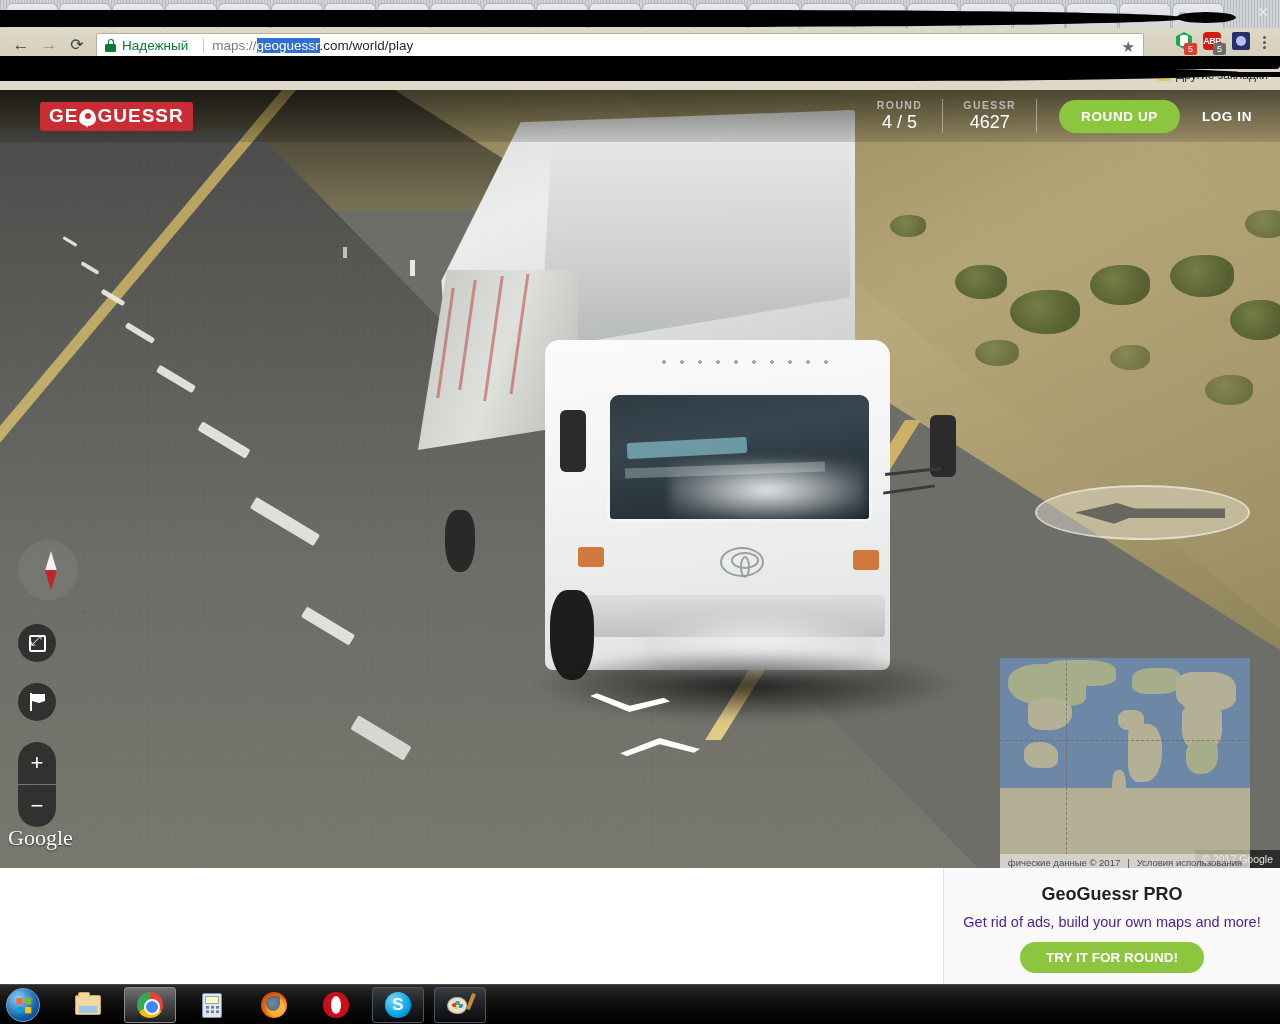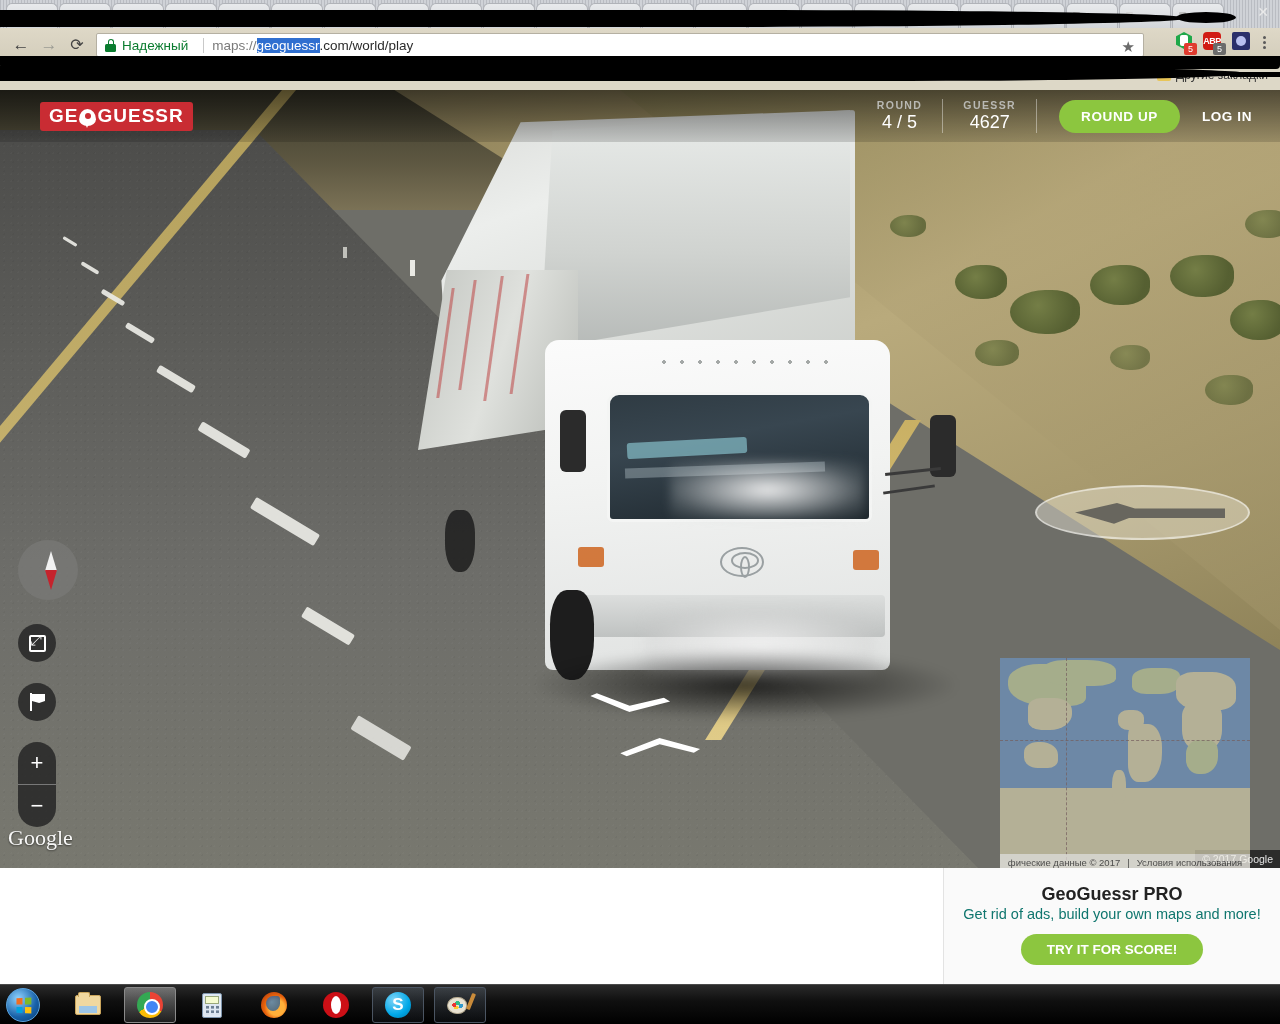--- a/index.html
+++ b/index.html
@@ -388,21 +388,21 @@
     position: absolute; left: 0; top: 868px; width: 1280px; height: 116px;
     background: #fff;
     padding-left: 16px;
   }
   .ad-pro {
     position: absolute; left: 943px; top: 0; width: 337px; height: 116px;
     background: #fafafa; border-left: 1px solid #e3e3e3;
     text-align: center; padding-top: 16px;
   }
   .ad-title { font-size: 18px; font-weight: bold; color: #222; }
-  .ad-sub { font-size: 14.5px; color: #0f766e; margin-top: 1px; }
+  .ad-sub { font-size: 14.5px; color: #4c1d95; margin-top: 9px; }
   .ad-btn {
     display: inline-block; margin-top: 12px; background: #8cc63f; color: #fff;
     font-size: 13.5px; font-weight: bold; padding: 8px 26px; border-radius: 18px;
     cursor: pointer;
   }
 
   
   .taskbar {
     position: absolute; left: 0; top: 984px; width: 1280px; height: 40px;
     background: linear-gradient(#2a2a2a 0%, #101010 40%, #000 100%);
@@ -764,21 +764,21 @@
         </div>
       </div>
 
     </div>
   </div>
 
   <div class="page-bottom">
     <div class="ad-pro">
       <div class="ad-title">GeoGuessr PRO</div>
       <div class="ad-sub">Get rid of ads, build your own maps and more!</div>
-      <div class="ad-btn">TRY IT FOR SCORE!</div>
+      <div class="ad-btn">TRY IT FOR ROUND!</div>
     </div>
   </div>
 
   <div class="taskbar">
     <div class="start-orb"></div>
 
     <div class="tb-item" style="left:62px">
         <span class="ic-explorer"></span>
       </div>
     <div class="tb-item active" style="left:124px">

